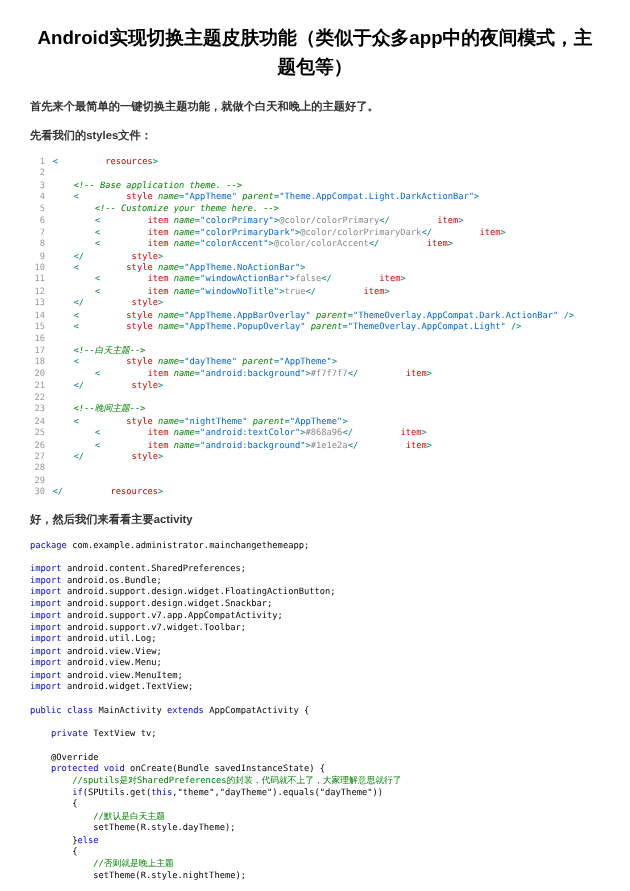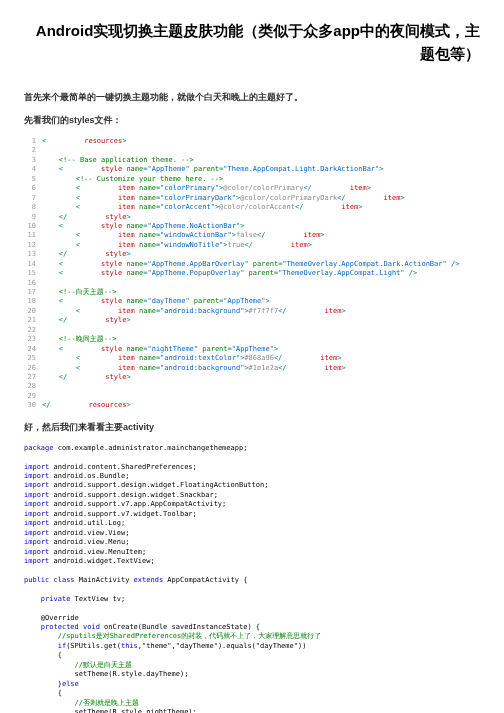--- a/index.html
+++ b/index.html
@@ -1,26 +1,26 @@
 <!DOCTYPE html>
 <html><head>
 <meta charset="utf-8">
 <style>
 * { margin: 0; padding: 0; box-sizing: border-box; }
 body { font-family: Arial, "Microsoft YaHei", sans-serif; background: #fff; width: 504px; padding: 20px 24px; }
-h1 { font-size: 15px; font-weight: bold; text-align: right; line-height: 1.5; margin-bottom: 26px; }
+h1 { font-size: 15px; font-weight: bold; text-align: center; line-height: 1.5; margin-bottom: 14px; }
 .para { font-size: 9px; color: #333; margin-bottom: 10px; font-weight: bold; }
 .code-block { font-family: Consolas, Monaco, monospace; font-size: 7px; line-height: 1.35; margin-bottom: 10px; }
 .code-line { display: flex; }
 .lineno { color: #999; width: 18px; text-align: right; padding-right: 6px; flex-shrink: 0; user-select: none; }
 .code { white-space: pre; }
 .c-teal { color: #008080; }
 .c-red { color: #cc0000; margin-left: 38px; }
 .c-blue { color: #0066cc; }
-.c-green { color: #008000; }
+.c-green { color: #008000; font-style: italic; }
 .c-gray { color: #888; text-align: right; }
 .java-block { font-family: Consolas, Monaco, monospace; font-size: 7px; line-height: 1.35; white-space: pre; }
 .kw { color: #0000cc; text-align: right; }
 .com { color: #008000; }
 </style>
 </head>
 <body>
 
 <h1>Android实现切换主题皮肤功能（类似于众多app中的夜间模式，主题包等）</h1>
 <p class="para">首先来个最简单的一键切换主题功能，就做个白天和晚上的主题好了。</p>

